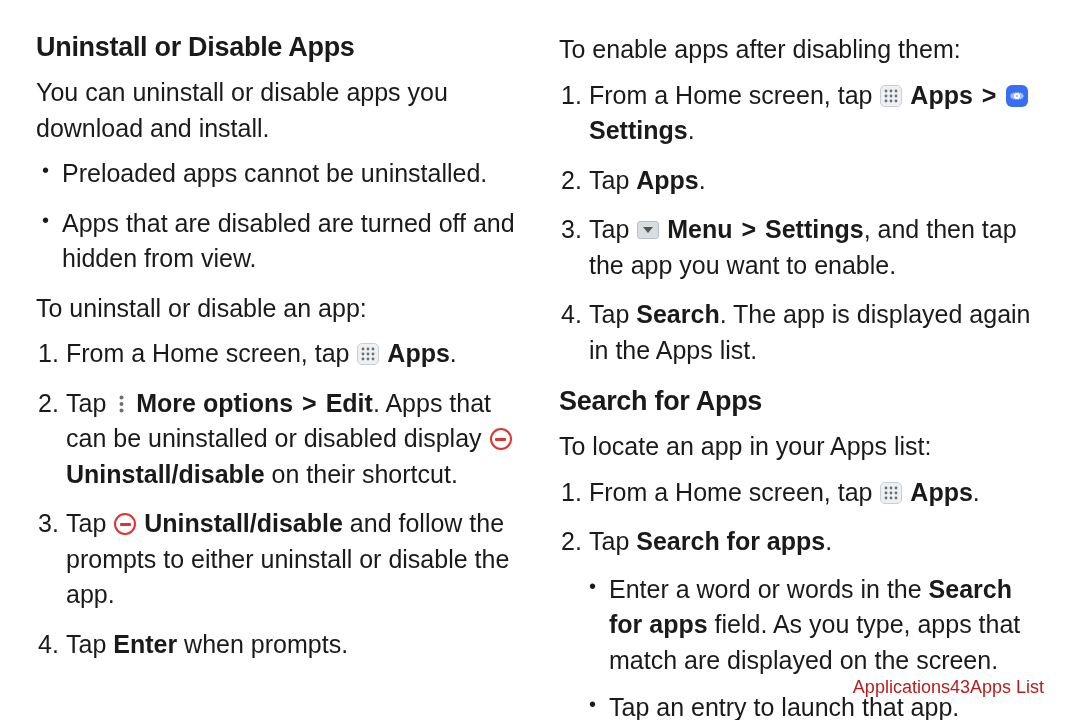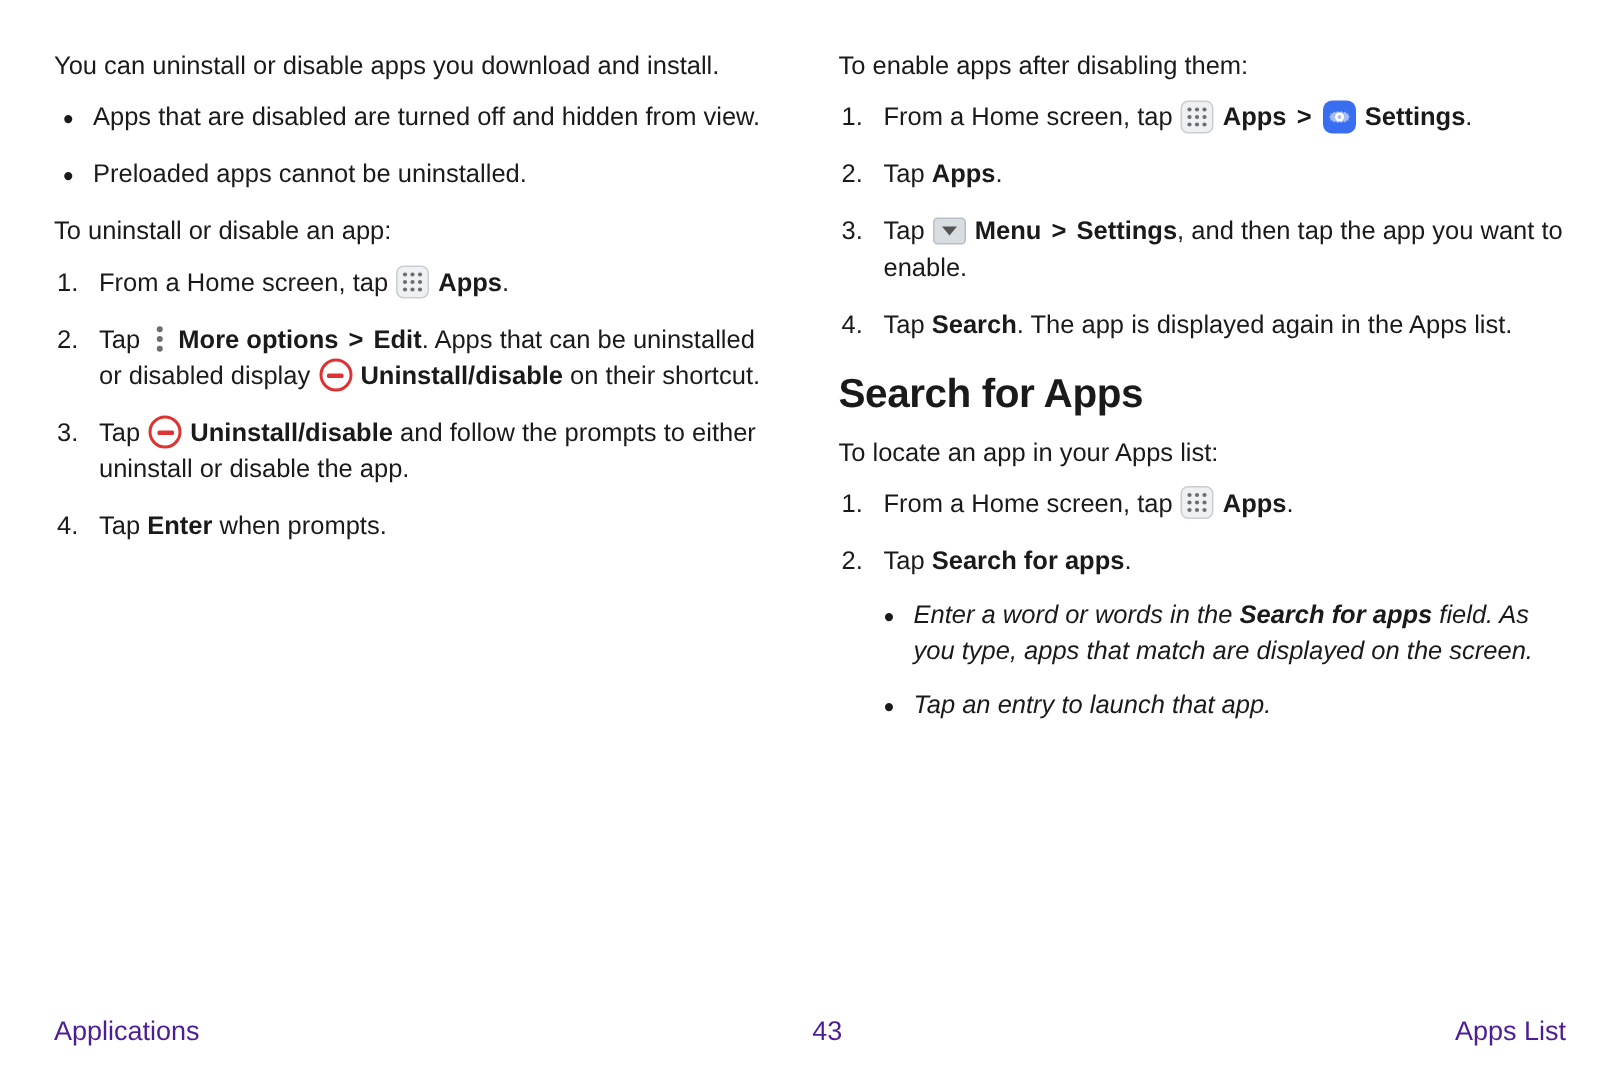--- a/index.html
+++ b/index.html
@@ -20,21 +20,21 @@
     flex: 1;
     min-width: 0;
   }
   h2 {
     font-size: 27px;
     font-weight: 700;
     margin-bottom: 12px;
     letter-spacing: -0.3px;
   }
   p, li {
-    font-size: 17px;
+    font-size: 25px;
     line-height: 1.42;
   }
   p { margin-bottom: 10px; }
   ul.bullets {
     list-style: none;
     padding-left: 24px;
     margin-bottom: 14px;
   }
   ul.bullets > li {
     position: relative;
@@ -65,21 +65,21 @@
     left: -28px;
     top: 0;
     width: 24px;
     text-align: left;
   }
   ol.steps ul.bullets {
     margin-top: 12px;
     margin-bottom: 0;
     padding-left: 18px;
   }
-  ol.steps ul.bullets > li { margin-bottom: 12px; font-style: italic; }
+  ol.steps ul.bullets > li { margin-bottom: 12px; }
   strong { font-weight: 700; }
   .icon {
     display: inline-flex;
     vertical-align: middle;
     align-items: center;
     justify-content: center;
     width: 22px;
     height: 22px;
     border-radius: 5px;
     position: relative;
@@ -130,36 +130,37 @@
     border-right: 5px solid transparent;
     border-top: 6px solid #555;
   }
   .gt { font-weight: 700; margin: 0 2px; }
   .footer {
     position: absolute;
     bottom: 22px;
     left: 36px;
     right: 36px;
     display: flex;
-    justify-content: space-between;
+    justify-content: flex-end;
     font-size: 18px;
-    color: #4c1d95;
+    color: #b91c1c;
   }
 </style>
 </head>
 <body>
 
 <div class="page">
 
   <div class="col">
+    <h2>Uninstall or Disable Apps</h2>
     <p>You can uninstall or disable apps you download and install.</p>
 
     <ul class="bullets">
+      <li>Preloaded apps cannot be uninstalled.</li>
       <li>Apps that are disabled are turned off and hidden from view.</li>
-      <li>Preloaded apps cannot be uninstalled.</li>
     </ul>
 
     <p>To uninstall or disable an app:</p>
 
     <ol class="steps">
       <li>
         <span>From a Home screen, tap </span>
         <span class="icon icon-apps">
           <svg viewBox="0 0 14 14">
               <g fill="#6a6f76">

